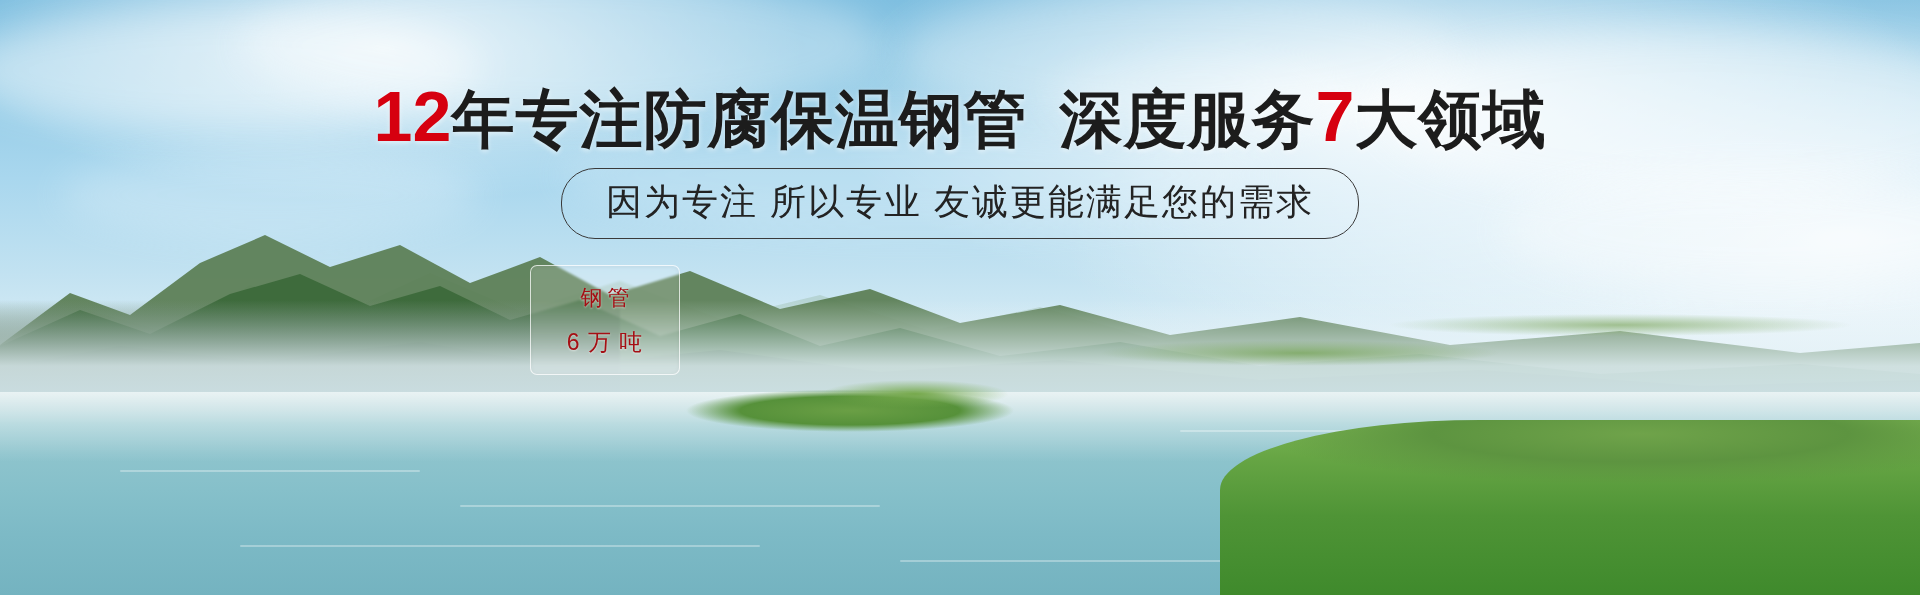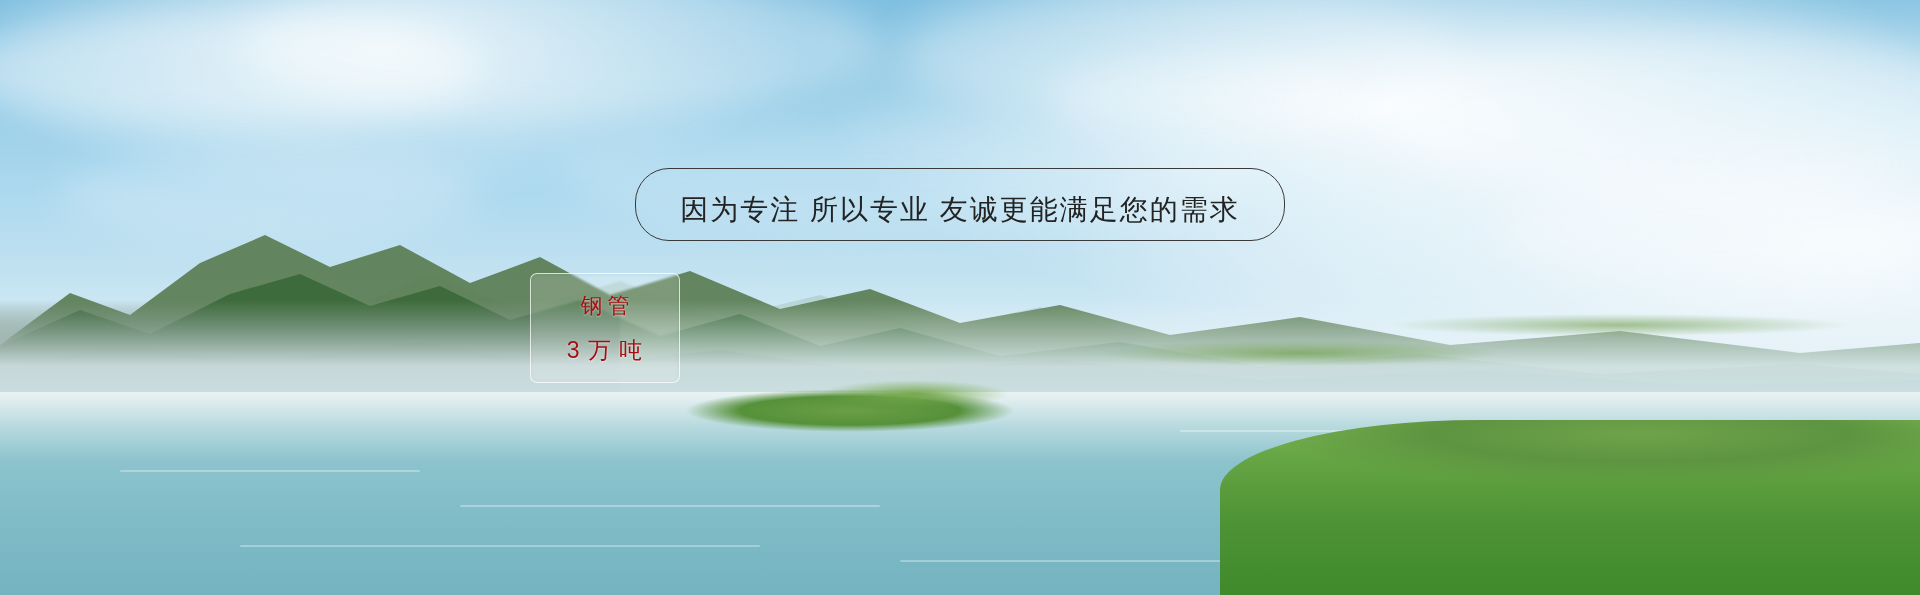--- a/index.html
+++ b/index.html
@@ -125,45 +125,44 @@
   }
   .hl-red { color:#d6000f; font-size:70px; letter-spacing:0; }
   .hl-gap { display:inline-block; width:32px; }
 
   
   .pill-wrap {
     position:absolute; left:0; right:0; top:168px; text-align:center;
   }
   .pill {
     display:inline-block;
-    padding:22px 44px 11px;
+    padding:9px 44px 11px;
     border:1.5px solid #3a3a3a;
     border-radius:34px;
-    font-size:28px; letter-spacing:2px;
+    font-size:36px; letter-spacing:2px;
     color:#232323;
     background:transparent;
     white-space:nowrap;
   }
 
   
   .cards {
     position:absolute; left:530px; top:265px;
     display:flex; gap:8px;
   }
   .card {
     width:150px; height:110px;
     border:1px solid rgba(255,255,255,.72);
     border-radius:7px;
     background:rgba(255,255,255,.17);
     backdrop-filter:blur(1px);
     display:flex; flex-direction:column;
     align-items:center; justify-content:center;
     gap:14px;
     box-shadow:0 1px 4px rgba(0,0,0,.06) inset;
-    margin-top:8px;
   }
   .card-label {
     font-size:22px; letter-spacing:5px; text-indent:5px;
     color:#a50f14; font-weight:normal;
     text-shadow:0 1px 2px rgba(255,255,255,.5);
   }
   .card-value {
     font-size:23px; letter-spacing:1px;
     color:#a50f14;
     text-shadow:0 1px 2px rgba(255,255,255,.5);
@@ -211,31 +210,34 @@
   <div class="water-streak" style="left:460px;  top:505px; width:420px;"></div>
   <div class="water-streak" style="left:240px;  top:545px; width:520px;"></div>
   <div class="water-streak" style="left:900px;  top:560px; width:380px;"></div>
   <div class="water-streak" style="left:1180px; top:430px; width:260px;"></div>
 
   <div class="grass-shore"></div>
   <div class="island"></div>
   <div class="island2"></div>
   <div class="grass-right"></div>
 
+  <div class="headline">
+    <span class="hl-red">12</span><span>年专注防腐保温钢管</span><span class="hl-gap"></span><span>深度服务</span><span class="hl-red">7</span><span>大领域</span>
+  </div>
 
   <div class="pill-wrap">
     <div class="pill">因为专注  所以专业  友诚更能满足您的需求</div>
   </div>
 
   <div class="cards">
 
     <div class="card">
       <div class="card-label">钢管</div>
       <div class="card-value">
-        <span>3 万 吨</span>
+        <span>6 万 吨</span>
       </div>
     </div>
 
 
 
   </div>
 
 </div>
 
 </body></html>

